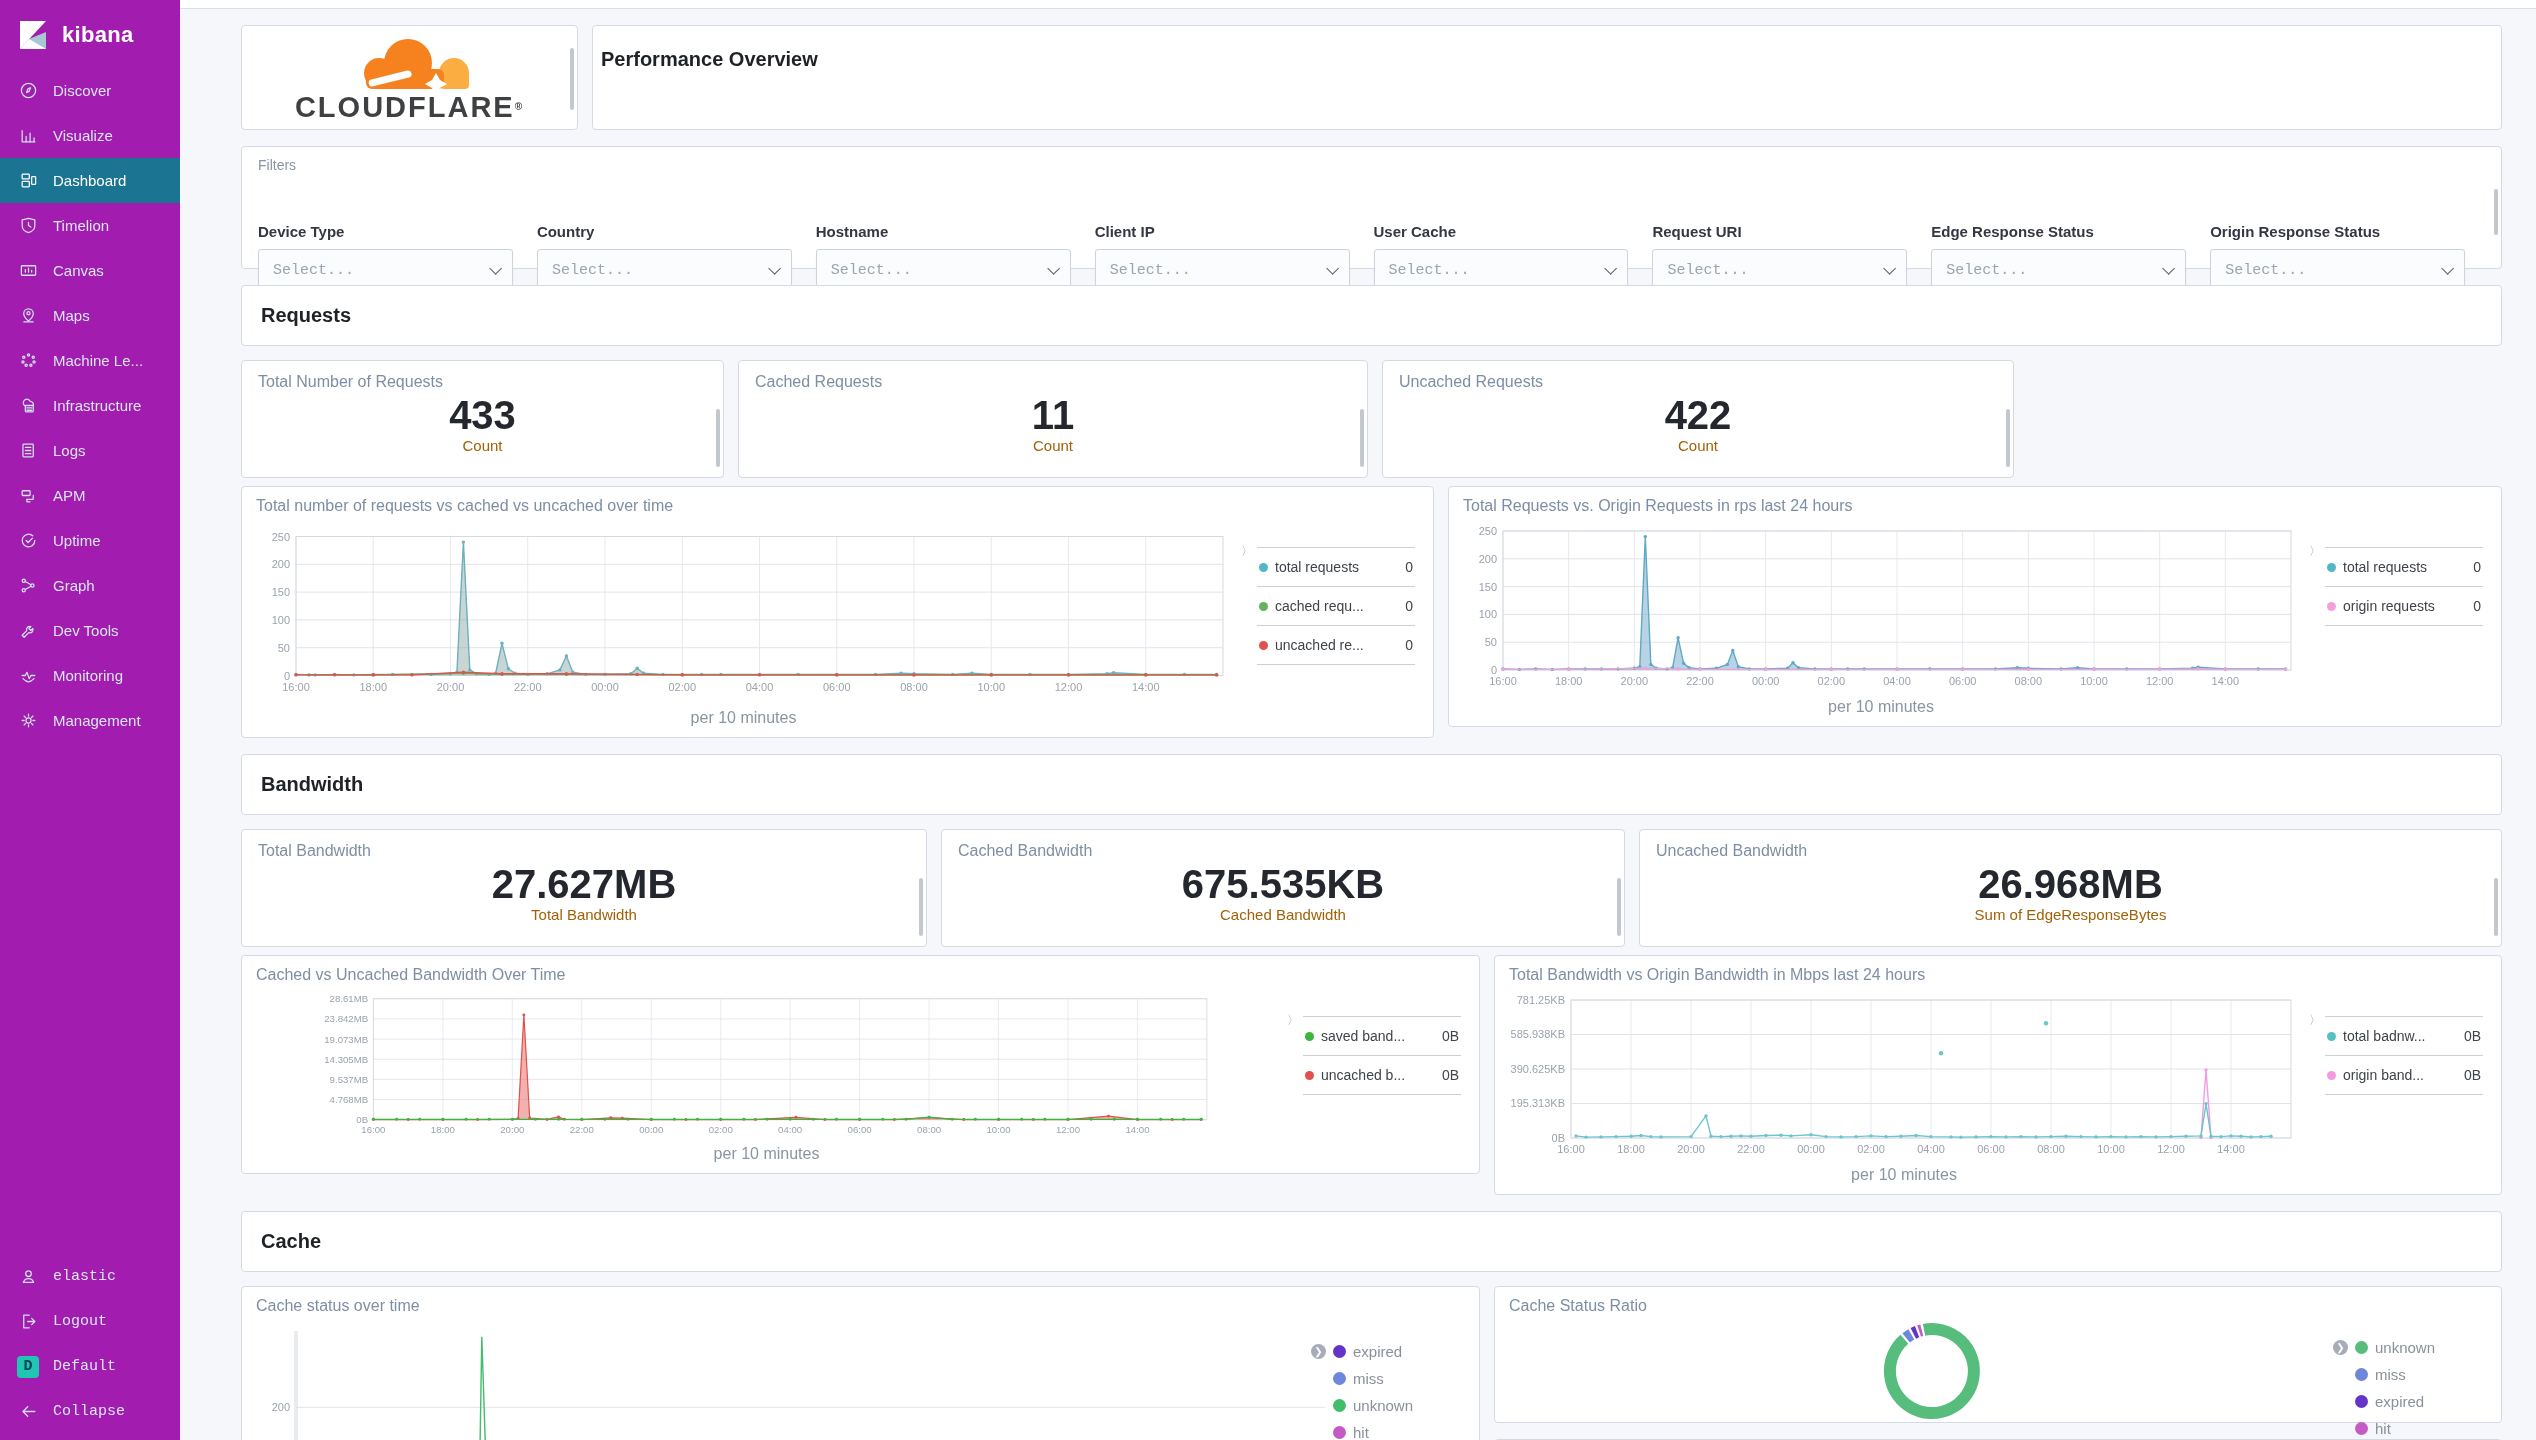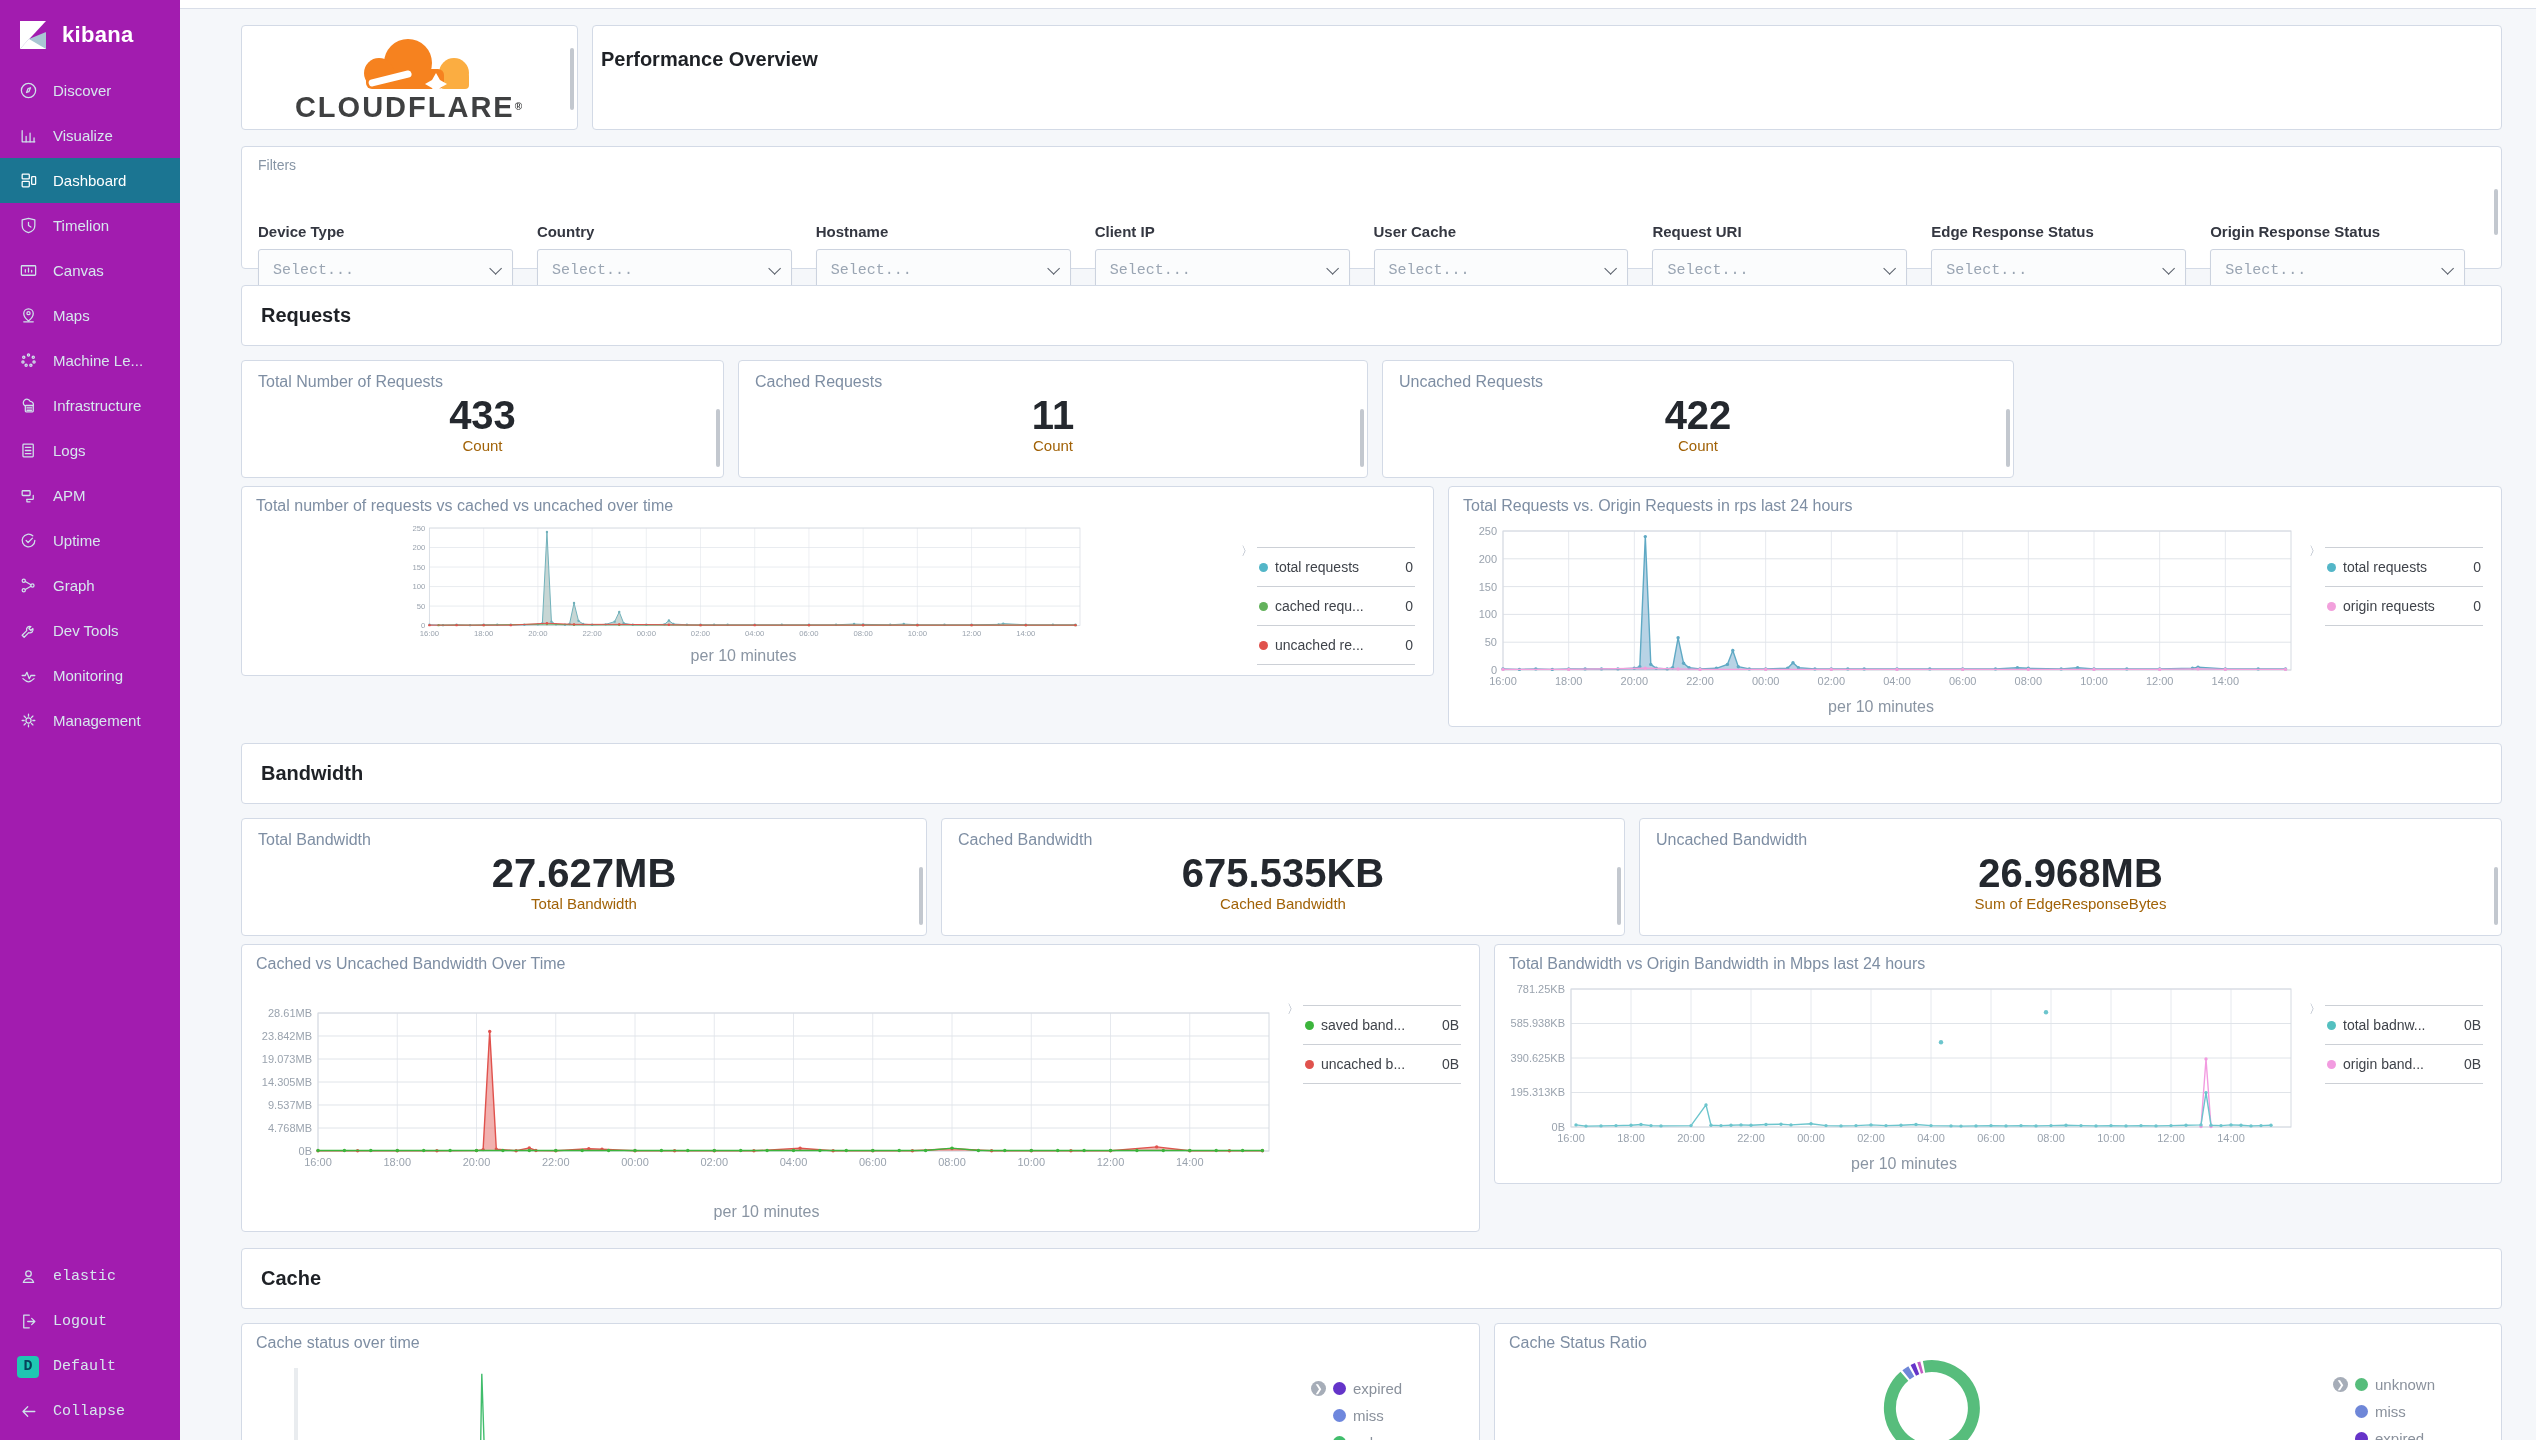--- a/index.html
+++ b/index.html
@@ -392,21 +392,21 @@
         </div>
         <div class="panel metric-panel" style="width:632px">
           <div class="metric-title">Uncached Requests</div>
           <div class="metric-value">422</div>
           <div class="metric-caption">Count</div>
           <div class="panel-scrollbar" style="top:48px;height:58px;"></div>
         </div>
       </div>
 
       <div class="row mt8">
-        <div class="panel chart-panel" style="width:1193px;height:190px">
+        <div class="panel chart-panel" style="width:1193px;height:252px">
           <div class="chart-title">Total number of requests vs cached vs uncached over time</div>
           <div class="chart-body">
             <div class="plot-col">
               <svg class="plot-svg" viewBox="0 0 975 171">
                   <line x1="40" y1="10" x2="40" y2="149" stroke="#e6e9ee"></line>
                   <text x="40" y="164" fill="#9aa3ae" font-size="11" text-anchor="middle">16:00</text>
                   <line x1="117.25" y1="10" x2="117.25" y2="149" stroke="#e6e9ee"></line>
                   <text x="117.25" y="164" fill="#9aa3ae" font-size="11" text-anchor="middle">18:00</text>
                   <line x1="194.5" y1="10" x2="194.5" y2="149" stroke="#e6e9ee"></line>
                   <text x="194.5" y="164" fill="#9aa3ae" font-size="11" text-anchor="middle">20:00</text>
@@ -691,21 +691,21 @@
         </div>
         <div class="panel metric-panel" style="flex:1">
           <div class="metric-title">Uncached Bandwidth</div>
           <div class="metric-value">26.968MB</div>
           <div class="metric-caption">Sum of EdgeResponseBytes</div>
           <div class="panel-scrollbar" style="top:48px;height:58px;"></div>
         </div>
       </div>
 
       <div class="row mt8">
-        <div class="panel chart-panel" style="width:1239px;height:288px">
+        <div class="panel chart-panel" style="width:1239px;height:219px">
           <div class="chart-title">Cached vs Uncached Bandwidth Over Time</div>
           <div class="chart-body">
             <div class="plot-col">
               <svg class="plot-svg" viewBox="0 0 1021 170">
                   <line x1="62" y1="10" x2="62" y2="148" stroke="#e6e9ee"></line>
                   <text x="62" y="163" fill="#9aa3ae" font-size="11" text-anchor="middle">16:00</text>
                   <line x1="141.25" y1="10" x2="141.25" y2="148" stroke="#e6e9ee"></line>
                   <text x="141.25" y="163" fill="#9aa3ae" font-size="11" text-anchor="middle">18:00</text>
                   <line x1="220.5" y1="10" x2="220.5" y2="148" stroke="#e6e9ee"></line>
                   <text x="220.5" y="163" fill="#9aa3ae" font-size="11" text-anchor="middle">20:00</text>

